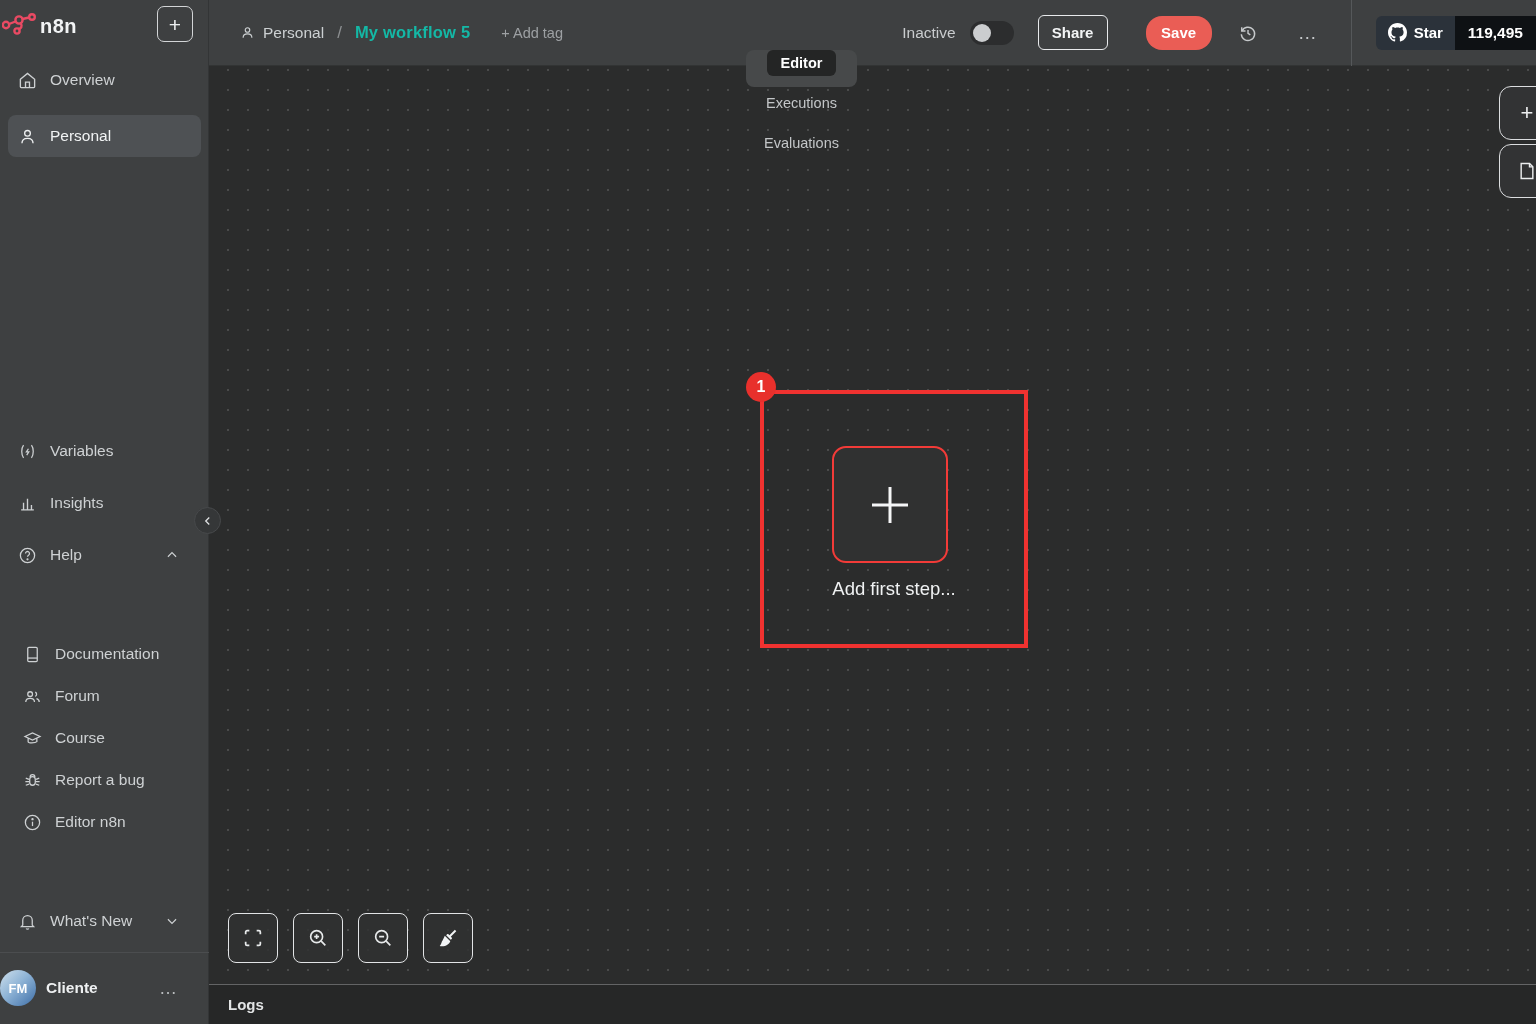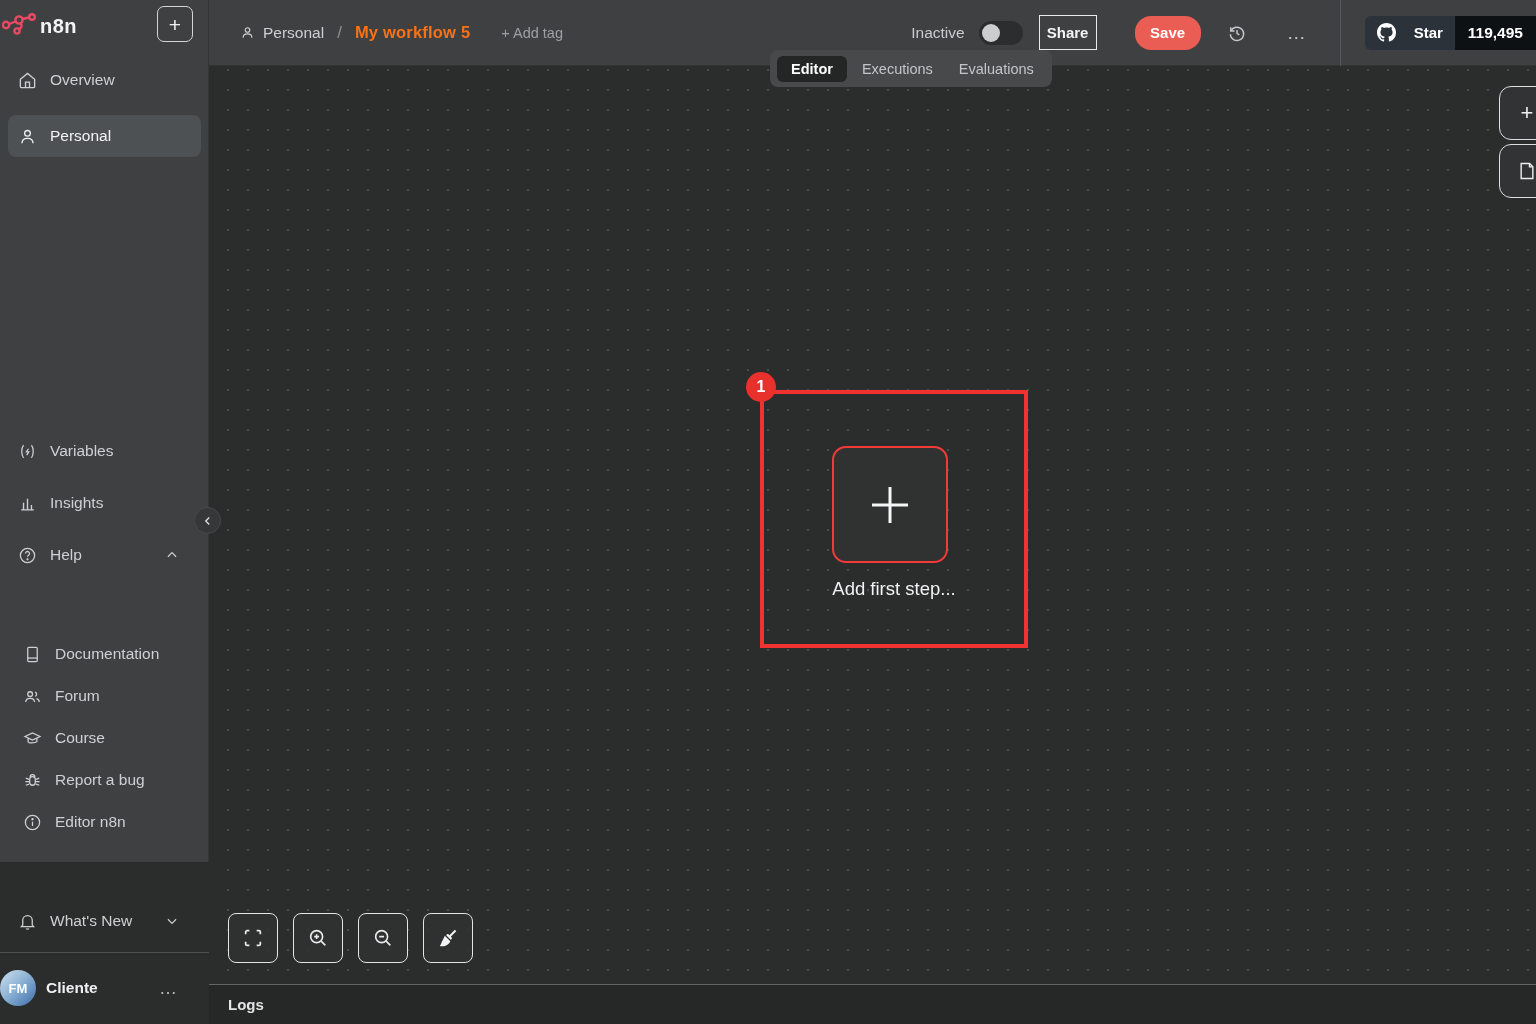--- a/index.html
+++ b/index.html
@@ -1,21 +1,21 @@
 <!DOCTYPE html>
 <html><head>
 <meta charset="utf-8">
 <style>
   * { margin:0; padding:0; box-sizing:border-box; }
   html,body { width:1536px; height:1024px; overflow:hidden; background:#2b2c2c;
     font-family:"Liberation Sans", sans-serif; }
   .screen { position:relative; width:1536px; height:1024px; overflow:hidden; }
 
   
-  .sidebar { position:absolute; left:0; top:0; width:209px; height:862px;
+  .sidebar { position:absolute; left:0; top:0; width:209px; height:1024px;
     background:#3e4041; border-right:1px solid #333536; z-index:5; }
   .logo-row { position:absolute; top:4px; left:0; width:209px; height:44px; }
   .logo-mark { position:absolute; left:2px; top:8px; }
   .logo-text { position:absolute; left:40px; top:11px; color:#f2f4f5; font-size:20px; font-weight:bold; letter-spacing:.5px; }
   .side-plus { position:absolute; right:16px; top:2px; width:36px; height:36px;
     border:1.5px solid #d3d5d7; border-radius:7px; background:transparent; color:#eceeef;
     font-size:21px; line-height:33px; text-align:center; cursor:pointer; }
   .nav-group { position:absolute; left:8px; width:209px; }
   .nav-item { display:flex; align-items:center; gap:13px; height:42px; padding-left:10px;
     color:#ced1d3; font-size:15.5px; cursor:pointer; margin-right:16px; border-radius:8px; position:relative; }
@@ -33,42 +33,42 @@
     color:#fff; font-weight:bold; font-size:13px; display:flex; align-items:center; justify-content:center; }
   .user-name { margin-left:10px; color:#eef0f1; font-size:15.5px; font-weight:bold; }
   .user-more { margin-left:auto; margin-right:30px; color:#b9bcbe; font-size:18px; letter-spacing:2px; cursor:pointer; }
 
   
   .topbar { position:absolute; left:209px; top:0; width:1327px; height:66px; background:#3e4041;
     border-bottom:1px solid #323434; display:flex; align-items:center; z-index:4; }
   .breadcrumb { display:flex; align-items:center; margin-left:31px; gap:9px; }
   .bc-project { color:#ccd0d2; font-size:15.5px; display:flex; align-items:center; gap:8px; cursor:pointer; }
   .bc-sep { color:#8d9092; font-size:17px; margin:0 4px; }
-  .bc-title { color:#f97316; font-size:16.5px; font-weight:bold; letter-spacing:.2px; cursor:text; }
+  .bc-title { color:#14b8a6; font-size:16.5px; font-weight:bold; letter-spacing:.2px; cursor:text; }
   .bc-addtag { color:#9da0a3; font-size:14.5px; margin-left:22px; cursor:pointer; }
   .top-right { margin-left:auto; display:flex; align-items:center; height:100%; }
   .status-label { color:#c9ccce; font-size:15.5px; }
   .toggle { width:44px; height:24px; border-radius:12px; background:#2c2d2e; margin-left:14px; position:relative; cursor:pointer; }
   .toggle-knob { position:absolute; left:3px; top:3px; width:18px; height:18px; border-radius:50%; background:#cbcdcf; }
-  .btn-share { margin-left:16px; width:58px; height:35px; border:1.5px solid #e8eaec; border-radius:0;
+  .btn-share { margin-left:24px; width:70px; height:35px; border:1.5px solid #e8eaec; border-radius:6px;
     background:transparent; color:#f2f4f5; font-size:15px; font-weight:bold; cursor:pointer; }
   .btn-save { margin-left:38px; width:66px; height:34px; border:none; border-radius:16px;
     background:#ea5d55; color:#fff; font-size:15px; font-weight:bold; cursor:pointer; }
   .icon-btn { margin-left:26px; background:none; border:none; color:#c6c9cb; cursor:pointer; display:flex; align-items:center; }
   .more-dots { margin-left:40px; color:#c6c9cb; font-size:19px; letter-spacing:2px; cursor:pointer; }
   .v-sep { width:1px; height:66px; background:#55585a; margin-left:32px; }
   .gh-widget { display:flex; align-items:stretch; height:34px; margin-left:24px; cursor:pointer; }
-  .gh-star { display:flex; align-items:center; gap:18px; background:#2b323a; color:#fff;
+  .gh-star { display:flex; align-items:center; gap:7px; background:#2b323a; color:#fff;
     font-size:15px; font-weight:bold; padding:8px 12px; border-radius:6px 0 0 6px; }
   .gh-count { display:flex; align-items:center; background:#0e1114; color:#fff;
     font-size:15.5px; font-weight:bold; padding:0 13px; }
 
   
-  .tabs { position:absolute; left:770px; top:50px; height:37px; background:#47494a;
-    border-radius:8px; display:flex; align-items:center; padding:0 7px; gap:4px; z-index:6; }
+  .tabs { position:absolute; left:746px; top:50px; height:37px; background:#47494a;
+    border-radius:8px; display:flex; align-items:center; padding:0 7px; gap:14px; z-index:6;flex-direction:column; }
   .tab { color:#c3c6c8; font-size:14.5px; padding:5px 11px; border-radius:6px; cursor:pointer; }
   .tab.active { background:#242525; color:#ffffff; font-weight:bold; padding:5px 14px; }
 
   
   .canvas { position:absolute; left:209px; top:66px; width:1327px; height:918px;
     background-color:#2b2c2c;
     background-image:radial-gradient(circle, #4a4b4b 1.1px, transparent 1.5px);
     background-size:20px 20px; background-position:9px 14px; z-index:1; }
   .collapse-btn { position:absolute; left:194px; top:507px; width:27px; height:27px; border-radius:50%;
     background:#353738; border:1px solid #47494b; color:#e0e2e4; z-index:7; cursor:pointer;

